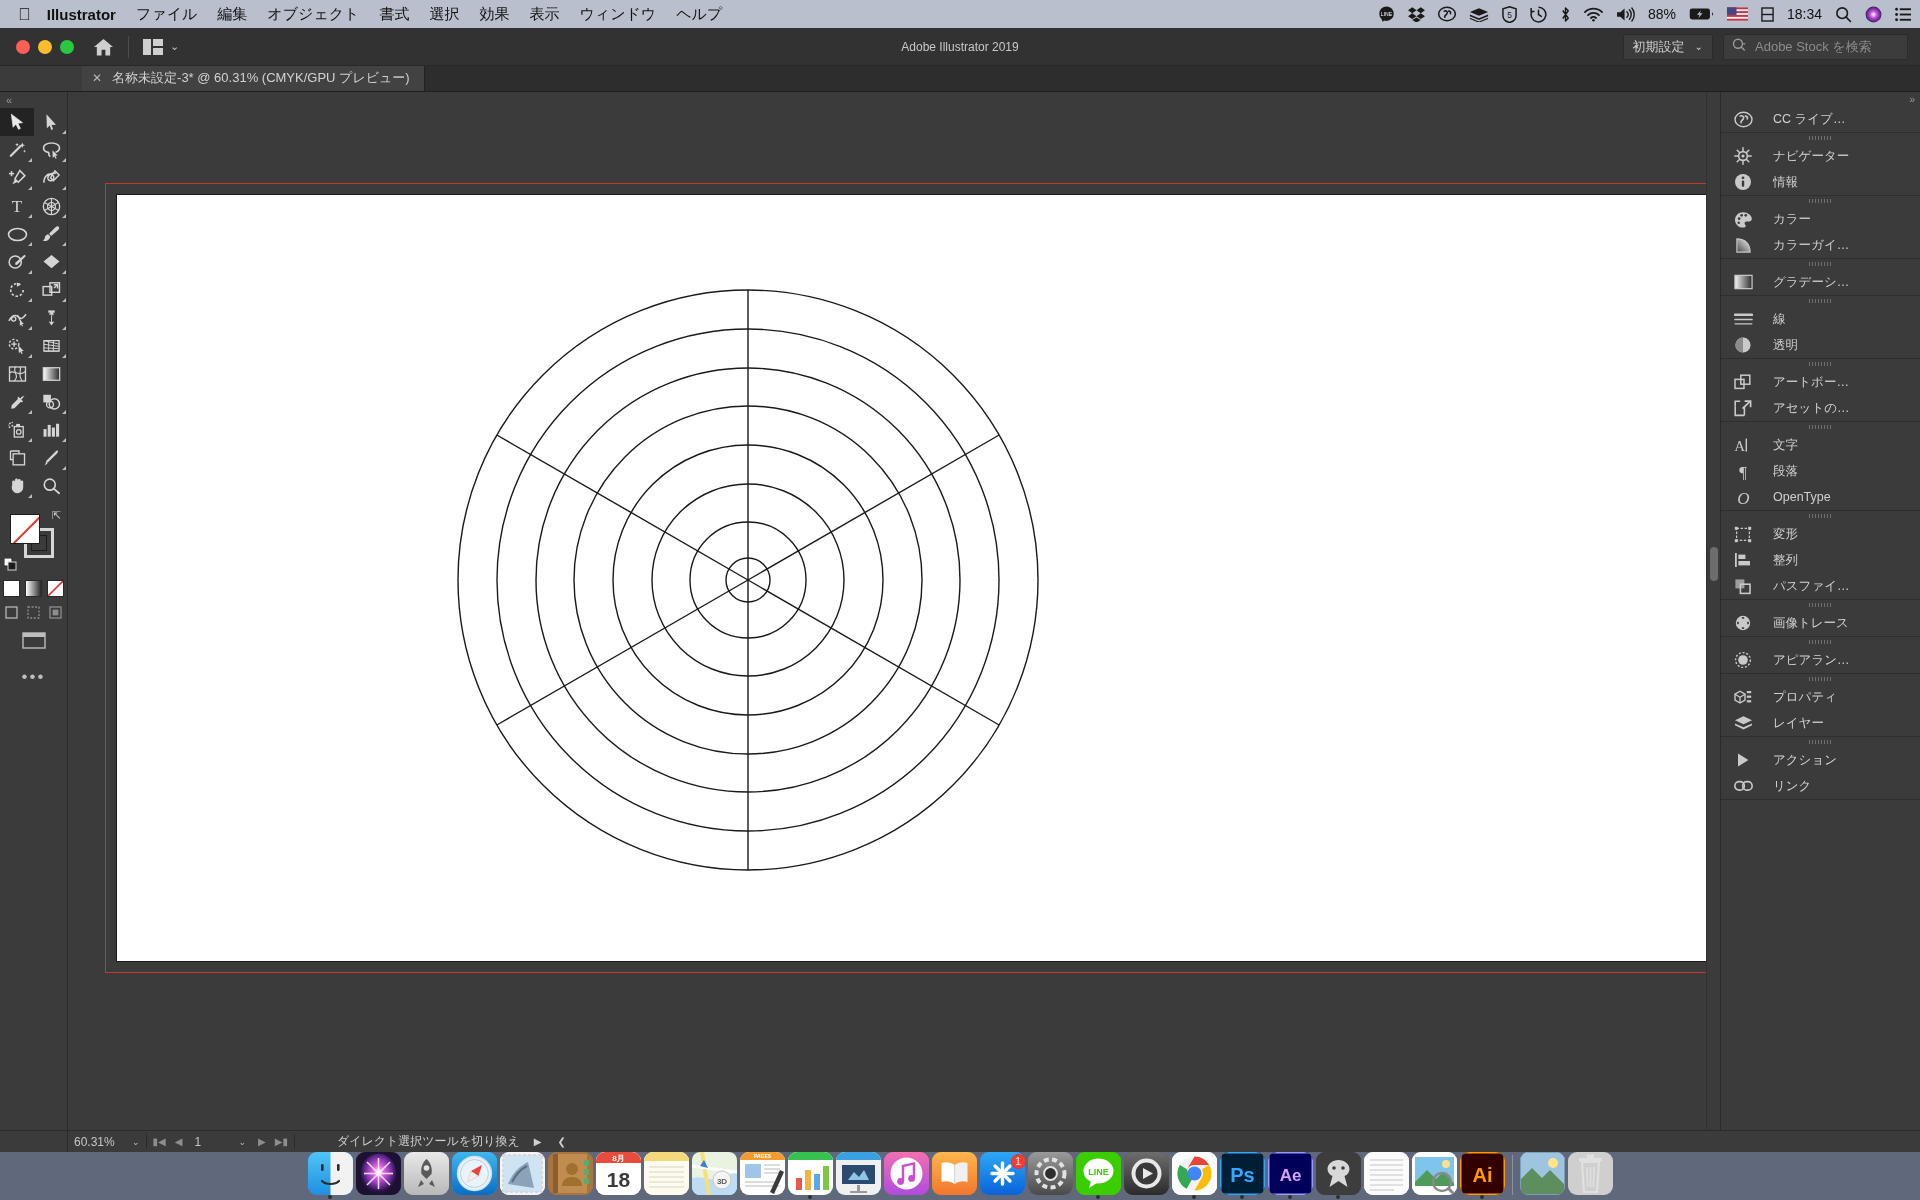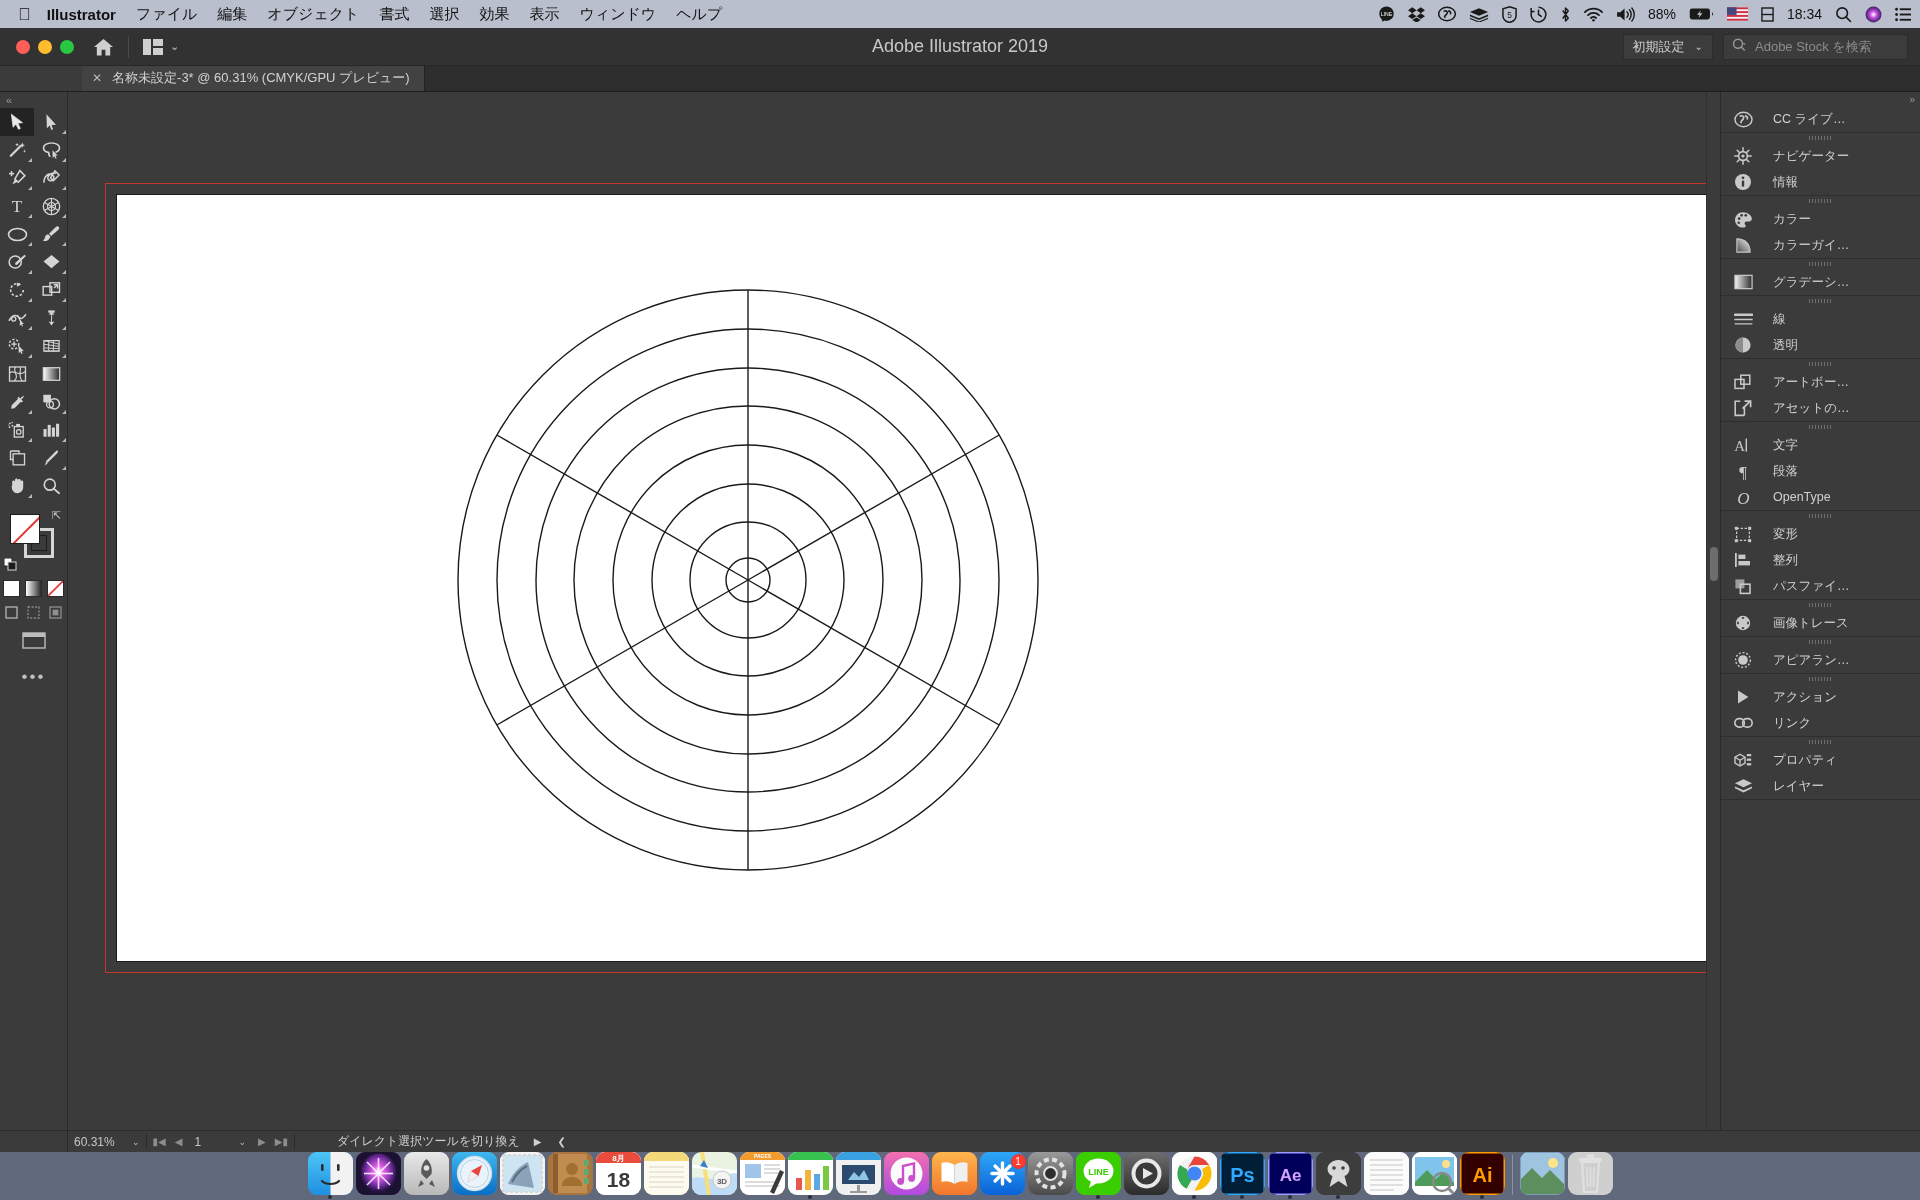--- a/index.html
+++ b/index.html
@@ -36,21 +36,21 @@
     z-index:40;
   }
   .tl { display:flex; gap:8px; align-items:center; margin-left:4px; }
   .tl i { width:14px; height:14px; border-radius:50%; display:block; }
   .tl .c1{background:#ff5f57;} .tl .c2{background:#febc2e;} .tl .c3{background:#28c840;}
   .homebtn { margin-left:18px; width:22px; height:22px; display:flex; align-items:center; justify-content:center; }
   .vdiv { width:1px; height:22px; background:#4a4a4a; margin:0 14px; }
   .arrangebtn { display:flex; align-items:center; gap:7px; }
   .apptitle {
     position:absolute; left:0; right:0; text-align:center;
-    font-size:18px; color:#c8c8c8; pointer-events:none;
+    font-size:12px; color:#c8c8c8; pointer-events:none;
   }
   .tb-right { margin-left:auto; display:flex; align-items:center; gap:10px; z-index:3; }
   .wsswitch {
     display:flex; align-items:center; gap:10px;
     background:#3c3c3c; border:1px solid #2b2b2b; border-radius:2px;
     height:26px; padding:0 9px; font-size:13px; color:#cfcfcf;
   }
   .stocksearch {
     display:flex; align-items:center; gap:8px;
     background:#3c3c3c; border:1px solid #2b2b2b; border-radius:2px;
@@ -948,62 +948,62 @@
             </span>
             <span>アピアラン…</span>
           </div>
         </div>
         <div class="pgroup">
           <div class="grip">
             <i></i>
           </div>
           <div class="prow">
             <span class="pic">
-              <svg width="16" height="16" viewBox="0 0 16 16">
-                <path d="M3 1.4l10.4 6.6L3 14.6z" fill="#c9c9c9"></path>
-              </svg>
-            </span>
-            <span>アクション</span>
-          </div>
-          <div class="prow">
-            <span class="pic">
-              <svg width="19" height="14" viewBox="0 0 20 14">
-                <rect x="0.9" y="2.4" width="10" height="9" rx="4.5" fill="none" stroke="#c9c9c9" stroke-width="1.7"></rect>
-                <rect x="9.1" y="2.4" width="10" height="9" rx="4.5" fill="none" stroke="#c9c9c9" stroke-width="1.7"></rect>
-              </svg>
-            </span>
-            <span>リンク</span>
-          </div>
-        </div>
-        <div class="pgroup">
-          <div class="grip">
-            <i></i>
-          </div>
-          <div class="prow">
-            <span class="pic">
               <svg width="18" height="17" viewBox="0 0 18 17">
                 <path d="M1 5.2l5-3 5 3v5.8l-5 3-5-3z" fill="none" stroke="#c9c9c9" stroke-width="1.4"></path>
                 <path d="M1 5.2l5 3 5-3M6 8.2v5.8" stroke="#c9c9c9" stroke-width="1.3" fill="none"></path>
                 <g fill="#c9c9c9">
                   <rect x="12.8" y="2" width="4.4" height="2.2"></rect>
                   <rect x="12.8" y="6.6" width="4.4" height="2.2"></rect>
                   <rect x="12.8" y="11.2" width="4.4" height="2.2"></rect>
                 </g>
               </svg>
             </span>
             <span>プロパティ</span>
           </div>
           <div class="prow">
             <span class="pic">
               <svg width="19" height="16" viewBox="0 0 20 16">
                 <path d="M10 1L19 5.2 10 9.4 1 5.2z" fill="#c9c9c9"></path>
                 <path d="M1 8.4l9 4.2 9-4.2v2L10 14.8 1 10.4z" fill="#c9c9c9"></path>
               </svg>
             </span>
             <span>レイヤー</span>
+          </div>
+        </div>
+        <div class="pgroup">
+          <div class="grip">
+            <i></i>
+          </div>
+          <div class="prow">
+            <span class="pic">
+              <svg width="16" height="16" viewBox="0 0 16 16">
+                <path d="M3 1.4l10.4 6.6L3 14.6z" fill="#c9c9c9"></path>
+              </svg>
+            </span>
+            <span>アクション</span>
+          </div>
+          <div class="prow">
+            <span class="pic">
+              <svg width="19" height="14" viewBox="0 0 20 14">
+                <rect x="0.9" y="2.4" width="10" height="9" rx="4.5" fill="none" stroke="#c9c9c9" stroke-width="1.7"></rect>
+                <rect x="9.1" y="2.4" width="10" height="9" rx="4.5" fill="none" stroke="#c9c9c9" stroke-width="1.7"></rect>
+              </svg>
+            </span>
+            <span>リンク</span>
           </div>
         </div>
       </div>
   </div>
 
   <div class="statusbar">
     <div class="sb-left-tool"></div>
     <div style="width:68px;"></div>
     <div class="sb-cell sb-zoom">
       <span>60.31%</span>
@@ -1151,21 +1151,21 @@
                 <line x1="5" y1="15" x2="40" y2="15"></line>
                 <line x1="5" y1="20" x2="40" y2="20"></line>
                 <line x1="5" y1="25" x2="40" y2="25"></line>
                 <line x1="5" y1="30" x2="40" y2="30"></line>
                 <line x1="5" y1="35" x2="40" y2="35"></line>
               </g>
             </svg>
           </div>
         </div>
         <div class="dockitem">
-          <div class="ico" style="background: #14532d;">
+          <div class="ico" style="background: #14532d; border-radius: 8px;">
             <svg width="45" height="43" viewBox="0 0 45 43">
               <rect width="45" height="43" fill="#eaf3e2"></rect>
               <path d="M0 26c10-3 18 4 28 0l17-6v23H0z" fill="#bedcf5"></path>
               <path d="M10 0l7 43" stroke="#f5e07a" stroke-width="4" fill="none"></path>
               <path d="M0 14l45 6" stroke="#ffffff" stroke-width="3" fill="none"></path>
               <circle cx="30" cy="28" r="9" fill="#f4f4f4" stroke="#c6c6c6"></circle>
               <text x="30" y="31.5" font-size="8" fill="#5a5a5a" text-anchor="middle" font-family="Liberation Sans">3D</text>
               <path d="M12 8l4 8-8-2z" fill="#3a7fd5"></path>
             </svg>
           </div>

